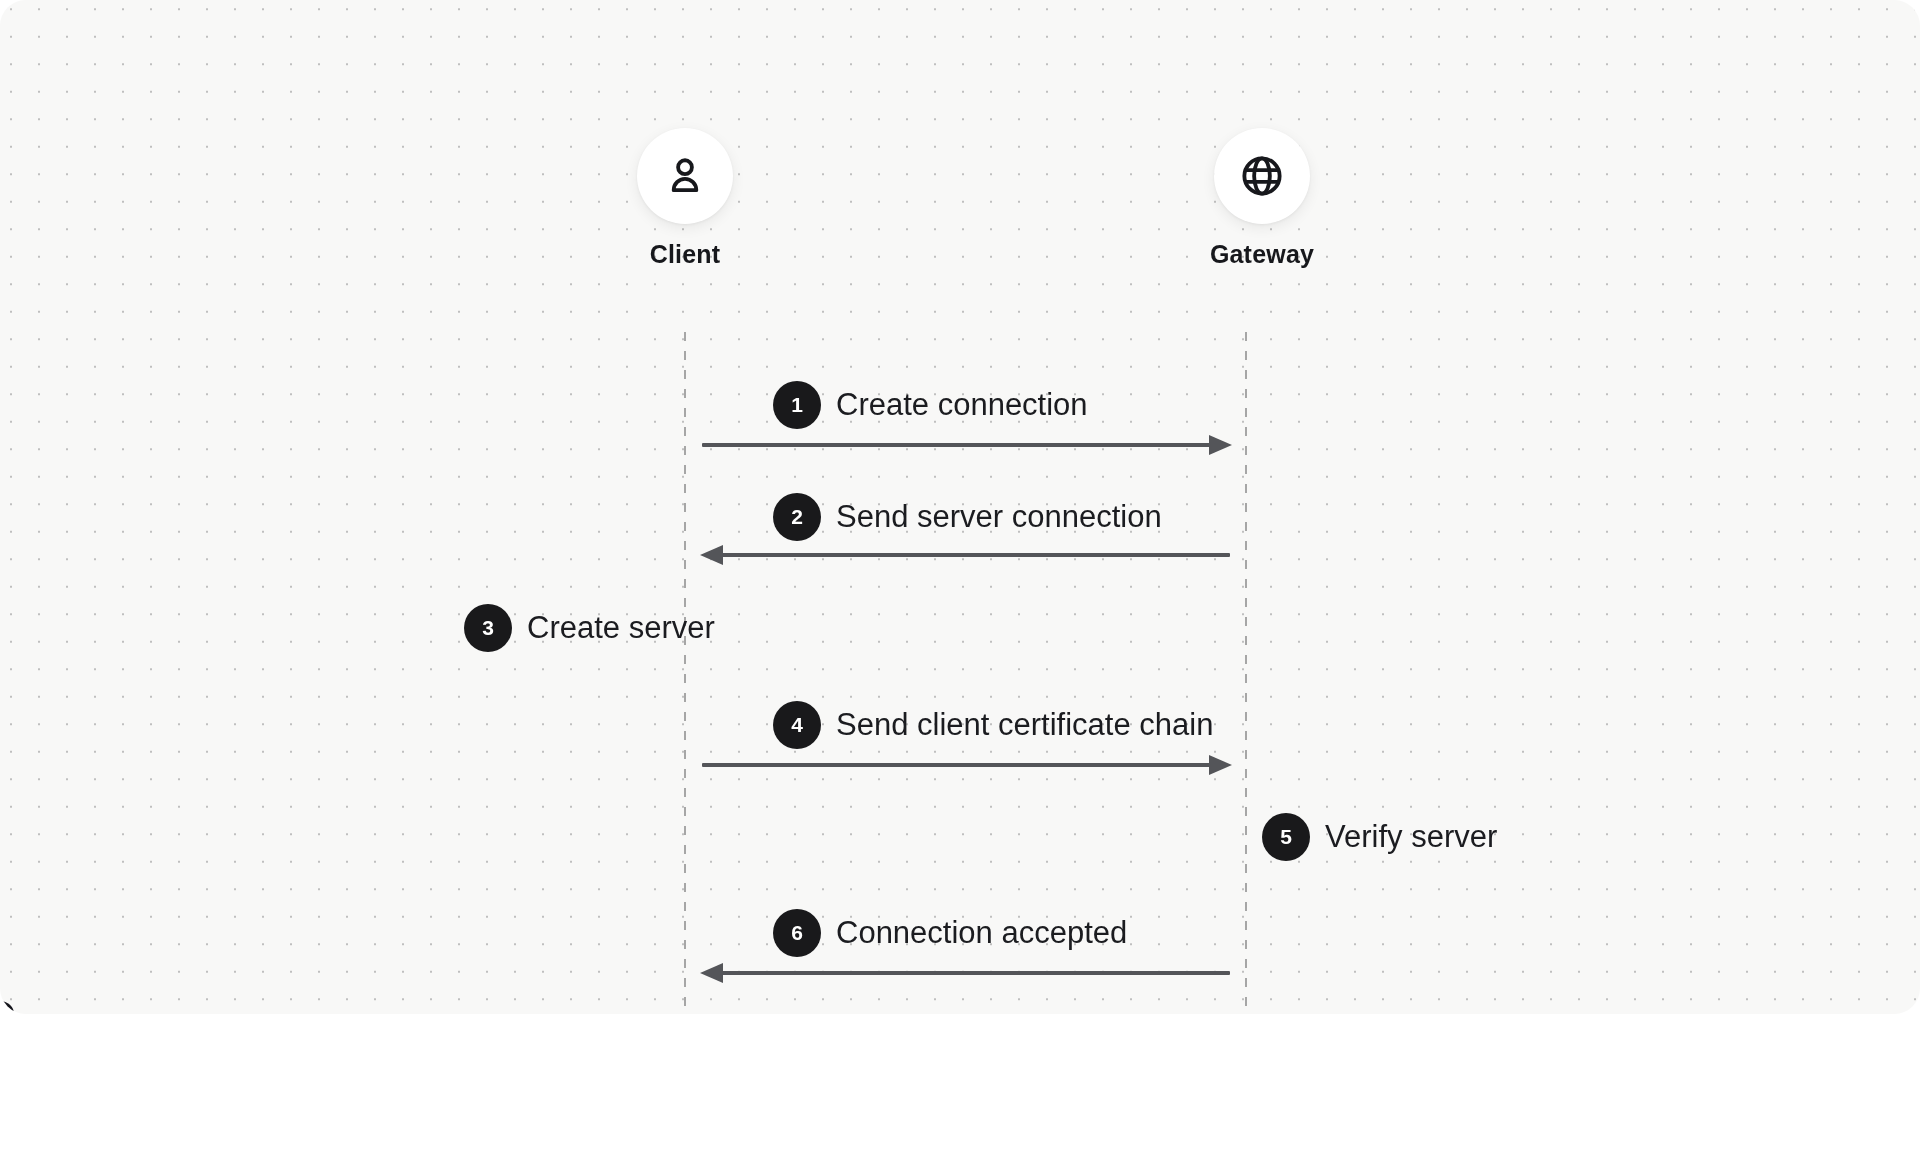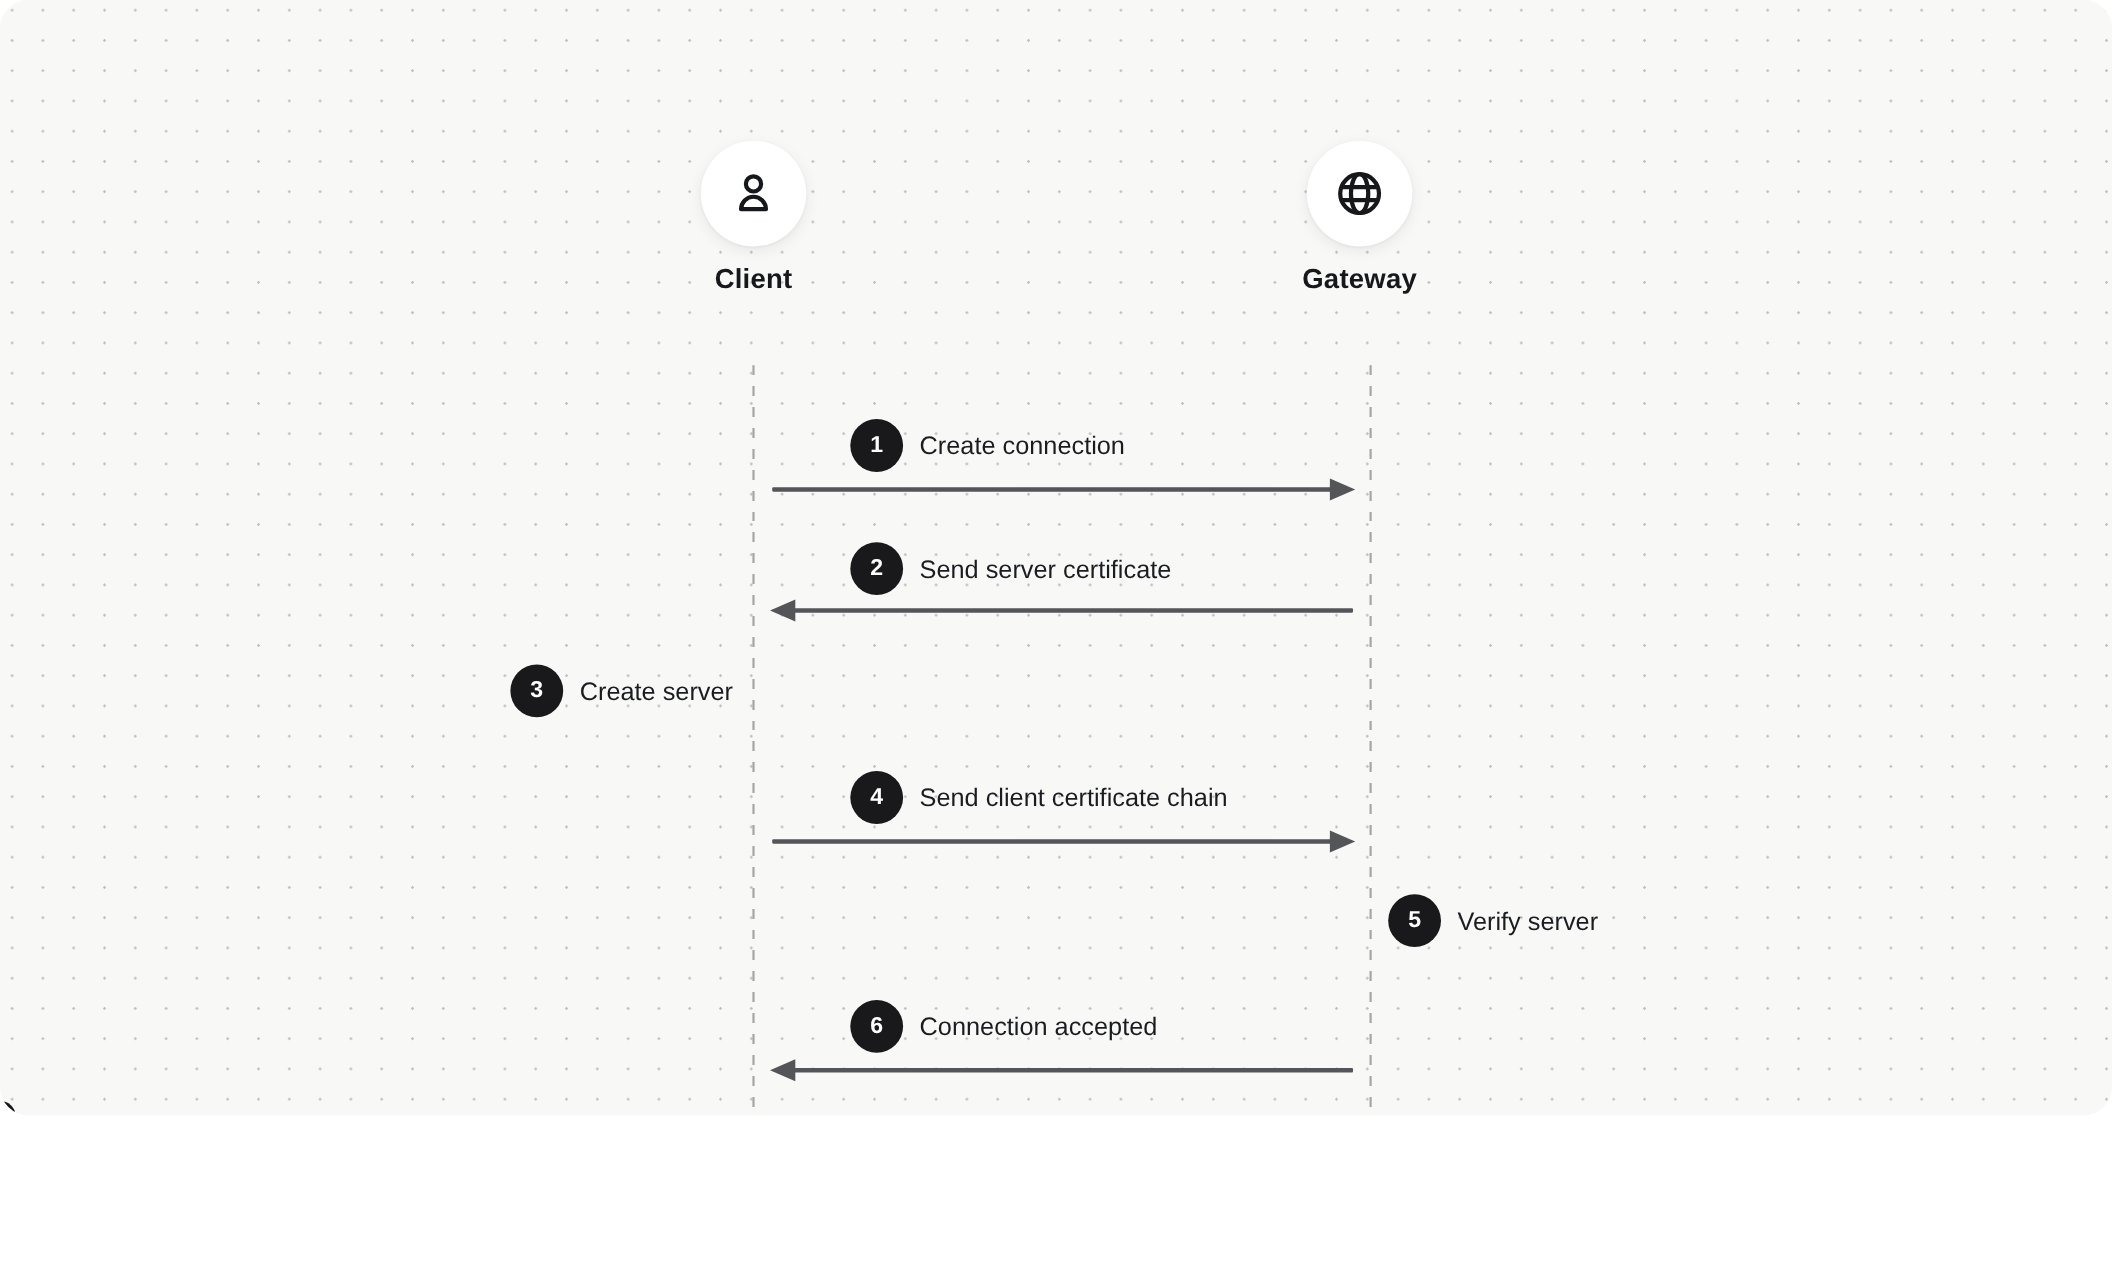--- a/index.html
+++ b/index.html
@@ -81,21 +81,21 @@
     color: #ffffff;
     font-size: 21px;
     font-weight: 700;
     display: flex;
     align-items: center;
     justify-content: center;
     flex: 0 0 auto;
   }
   .step-label {
     margin-left: 15px;
-    font-size: 23px;
+    font-size: 31px;
     font-weight: 400;
     color: #1b1c20;
   }
   .arrow-line {
     position: absolute;
     height: 4px;
     background: #545559;
     border-radius: 1px;
   }
   .arrow-head {
@@ -125,21 +125,21 @@
   <div class="node" style="left:585px; top:128px;">
     <div class="node-circle">
       <svg viewBox="0 0 24 24">
         <circle cx="12" cy="7.4" r="3.6"></circle>
         <path d="M6.1 19.4 a5.9 5.9 0 0 1 11.8 0 Z"></path>
       </svg>
     </div>
     <div class="node-label">Client</div>
   </div>
 
-  <div class="node" style="left:1136px; top:128px;">
+  <div class="node" style="left:1162px; top:128px;">
     <div class="node-circle">
       <svg viewBox="0 0 24 24">
         <circle cx="12" cy="12" r="9.2"></circle>
         <ellipse cx="12" cy="12" rx="4.1" ry="9.2"></ellipse>
         <line x1="3.6" y1="8.9" x2="20.4" y2="8.9"></line>
         <line x1="3.6" y1="15.1" x2="20.4" y2="15.1"></line>
       </svg>
     </div>
     <div class="node-label">Gateway</div>
   </div>
@@ -149,21 +149,21 @@
 
   <div class="step" style="left:773px; top:381px;">
     <div class="badge">1</div>
     <div class="step-label">Create connection</div>
   </div>
   <div class="arrow-line" style="left:702px; top:443px; width:508px;"></div>
   <div class="arrow-head right" style="left:1209px; top:435px;"></div>
 
   <div class="step" style="left:773px; top:493px;">
     <div class="badge">2</div>
-    <div class="step-label">Send server certificate</div>
+    <div class="step-label">Send server connection</div>
   </div>
   <div class="arrow-head left" style="left:700px; top:545px;"></div>
   <div class="arrow-line" style="left:722px; top:553px; width:508px;"></div>
 
   <div class="step" style="left:464px; top:604px;">
     <div class="badge">3</div>
     <div class="step-label">Create server</div>
   </div>
 
   <div class="step" style="left:773px; top:701px;">

